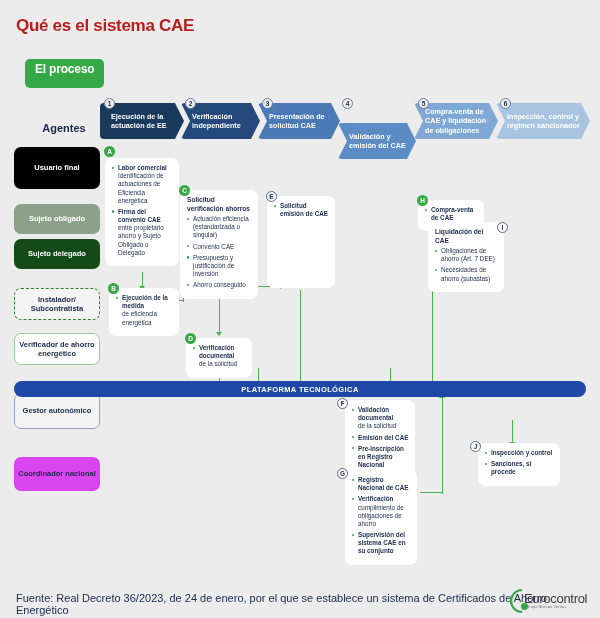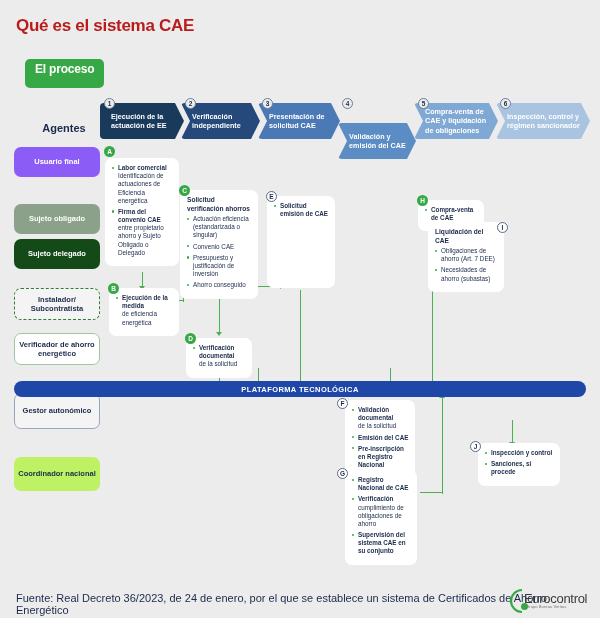--- a/index.html
+++ b/index.html
@@ -33,30 +33,30 @@
     width: 80px; text-align: center;
     font-size: 11px; font-weight: bold; color: #1b2a4a;
   }
   .agent {
     position: absolute; left: 14px; width: 86px;
     border-radius: 7px;
     display: flex; align-items: center; justify-content: center;
     text-align: center; font-size: 7.5px; font-weight: bold;
     line-height: 1.25; padding: 3px;
   }
-  .agent.ag0 { top: 147px; height: 30px; background: #8b5cf6; color: #fff; }
+  .agent.ag0 { top: 147px; height: 42px; background: #000000; color: #fff; }
   .agent.ag1 { top: 204px; height: 30px; background: #8ba189; color: #fff; }
   .agent.ag2 { top: 239px; height: 30px; background: #144a18; color: #fff; }
   .agent.ag3 { top: 288px; height: 32px; background: #f4f4f4; color: #1b2a4a;
                border: 1.3px dashed #2e7d32; }
   .agent.ag4 { top: 333px; height: 32px; background: #fff; color: #1b2a4a;
                border: 1.3px solid #9fc7a3; text-align: center; }
   .agent.ag5 { top: 393px; height: 36px; background: #f4f4f4; color: #1b2a4a;
                border: 1.3px solid #9aa7bb; }
-  .agent.ag6 { top: 457px; height: 34px; background: #bef264; color: #1b2a4a; }
+  .agent.ag6 { top: 457px; height: 34px; background: #d946ef; color: #1b2a4a; }
 
   
   .step {
     position: absolute; top: 103px; height: 36px;
     color: #fff; font-size: 7.2px; font-weight: bold;
     line-height: 1.28;
     display: flex; align-items: center;
     padding: 2px 6px 2px 11px;
     clip-path: polygon(0 0, calc(100% - 9px) 0, 100% 50%, calc(100% - 9px) 100%, 0 100%, 9px 50%);
     border-radius: 4px;

